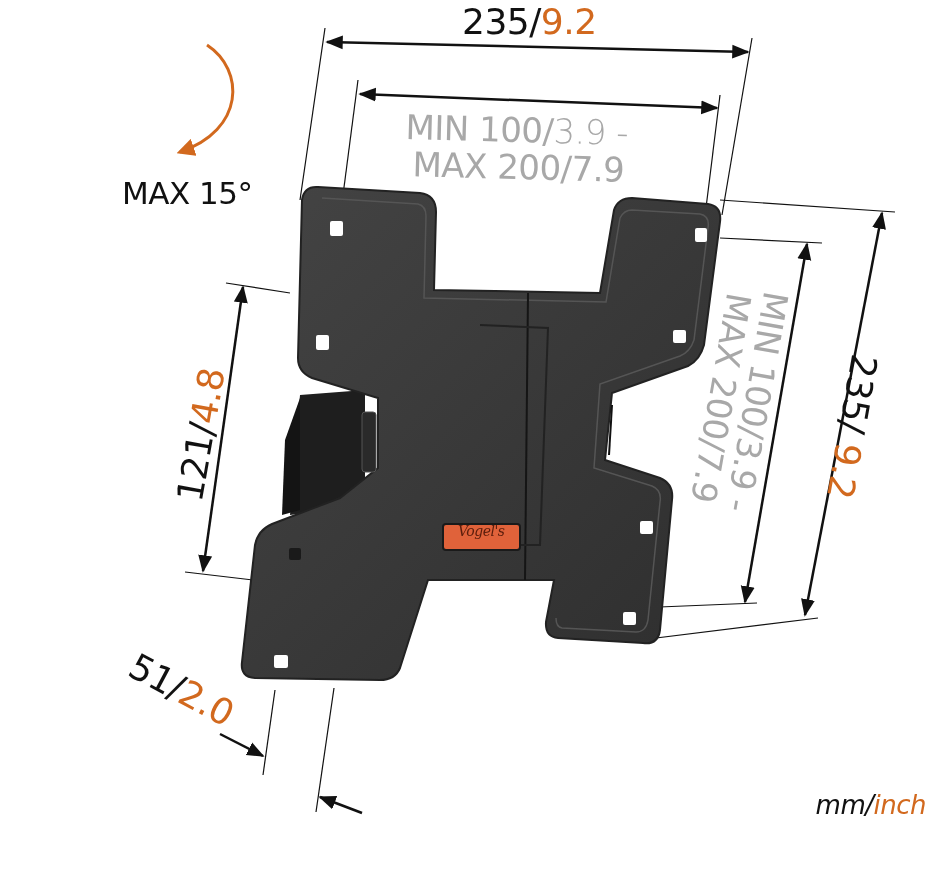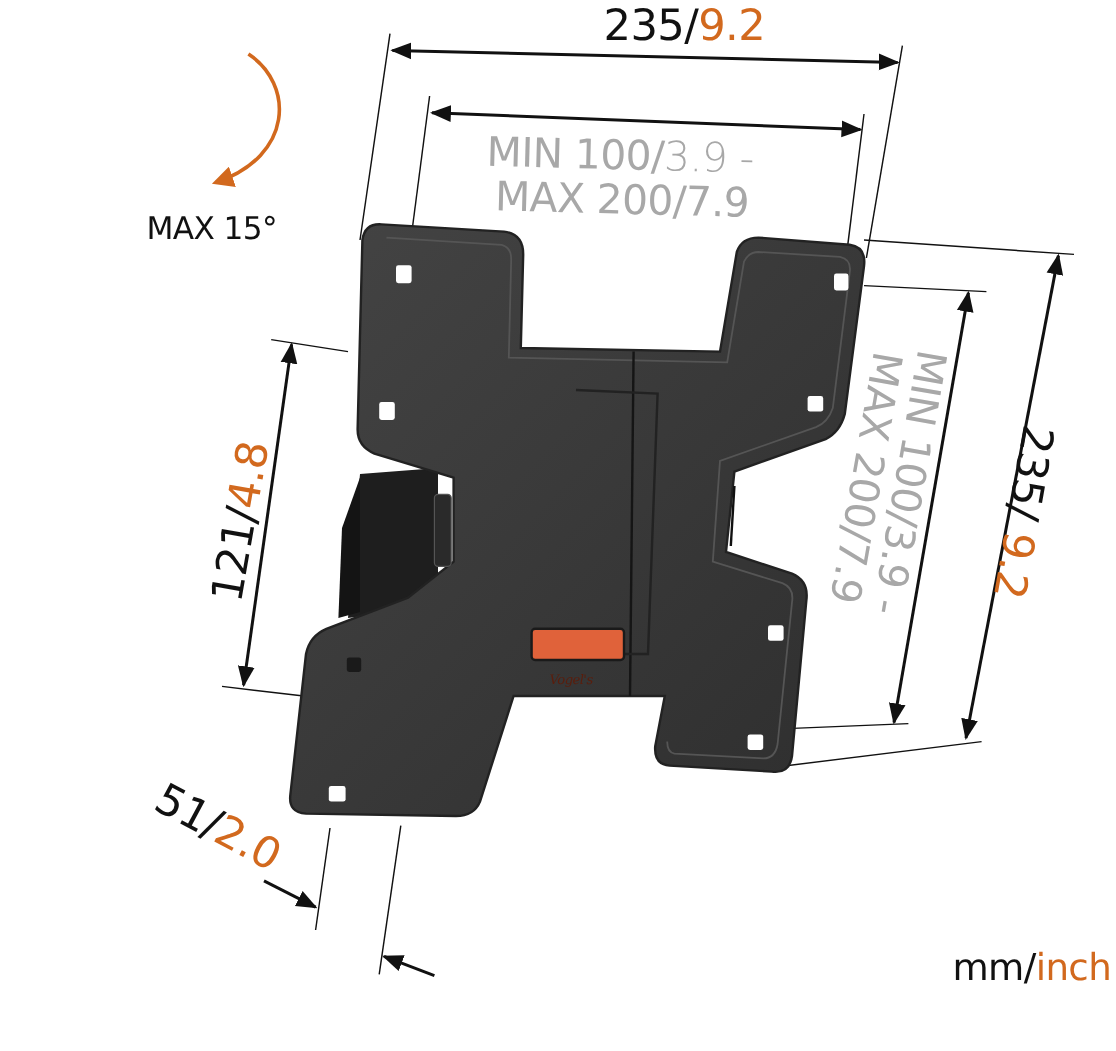--- a/index.html
+++ b/index.html
@@ -6,21 +6,21 @@
   body { width:930px; height:876px; position:relative; overflow:hidden;
          font-family:"DejaVu Sans", "Liberation Sans", sans-serif; }
   .stage { position:absolute; left:0; top:0; width:930px; height:876px; }
   svg.art { position:absolute; left:0; top:0; }
   .lbl { position:absolute; white-space:nowrap; line-height:1; letter-spacing:-0.5px; }
   .blk { color:#111111; }
   .org { color:#d2691e; }
   .gry { color:#a8a8a8; }
   .big { font-size:36px; }
   .mid { font-size:34px; }
-  .vesa { font-size:31px; line-height:1.02; }
+  .vesa { font-size:26px; line-height:1.02;font-style:italic; }
   .rot { transform-origin:0 0; }
 </style>
 </head>
 <body>
 
 <div class="stage">
 
   <svg class="art" width="930" height="876" viewBox="0 0 930 876">
     <defs>
       <marker id="ah" viewBox="0 0 10 10" refX="9" refY="5" markerWidth="7" markerHeight="7" orient="auto-start-reverse">
@@ -108,25 +108,25 @@
         <rect x="274" y="655" width="14" height="13" rx="2"></rect>
       </g>
       <rect x="289" y="548" width="12" height="12" rx="2" fill="#1a1a1a"></rect>
 
       <g>
         <rect x="443" y="524" width="77" height="26" rx="3" fill="#e0623a" stroke="#1a1a1a" stroke-width="2"></rect>
       </g>
     </g>
   </svg>
 
-  <div class="lbl" style="left:458px;top:561px;font-size:11px;color:#5a1d0c;font-family:'DejaVu Serif',serif;font-style:italic;">Vogel's</div>
+  <div class="lbl" style="left:458px;top:524px;font-size:14px;color:#5a1d0c;font-family:'DejaVu Serif',serif;font-style:italic;">Vogel's</div>
 
-  <div class="lbl blk" style="left:122px;top:178px;font-size:26px;">MAX 15°</div>
+  <div class="lbl blk" style="left:122px;top:178px;font-size:31px;">MAX 15°</div>
 
-  <div class="lbl big" style="left:462px;top:4px;margin-left:41px;">
+  <div class="lbl big" style="left:462px;top:4px;">
     <span class="blk">235/</span><span class="org">9.2</span>
   </div>
 
   <div class="lbl mid" style="left:405px;top:112px;transform:rotate(1.5deg);line-height:1.1;">
     <div><span class="gry">MIN 100/</span><span class="gry" style="font-weight:300">3.9 -</span></div>
     <div style="padding-left:8px"><span class="gry">MAX 200/</span><span class="gry">7.9</span></div>
   </div>
 
   <div class="lbl big rot" style="left:882px;top:358px;transform:rotate(100deg);">
     <span class="blk">235/ </span><span class="org">9.2</span>

